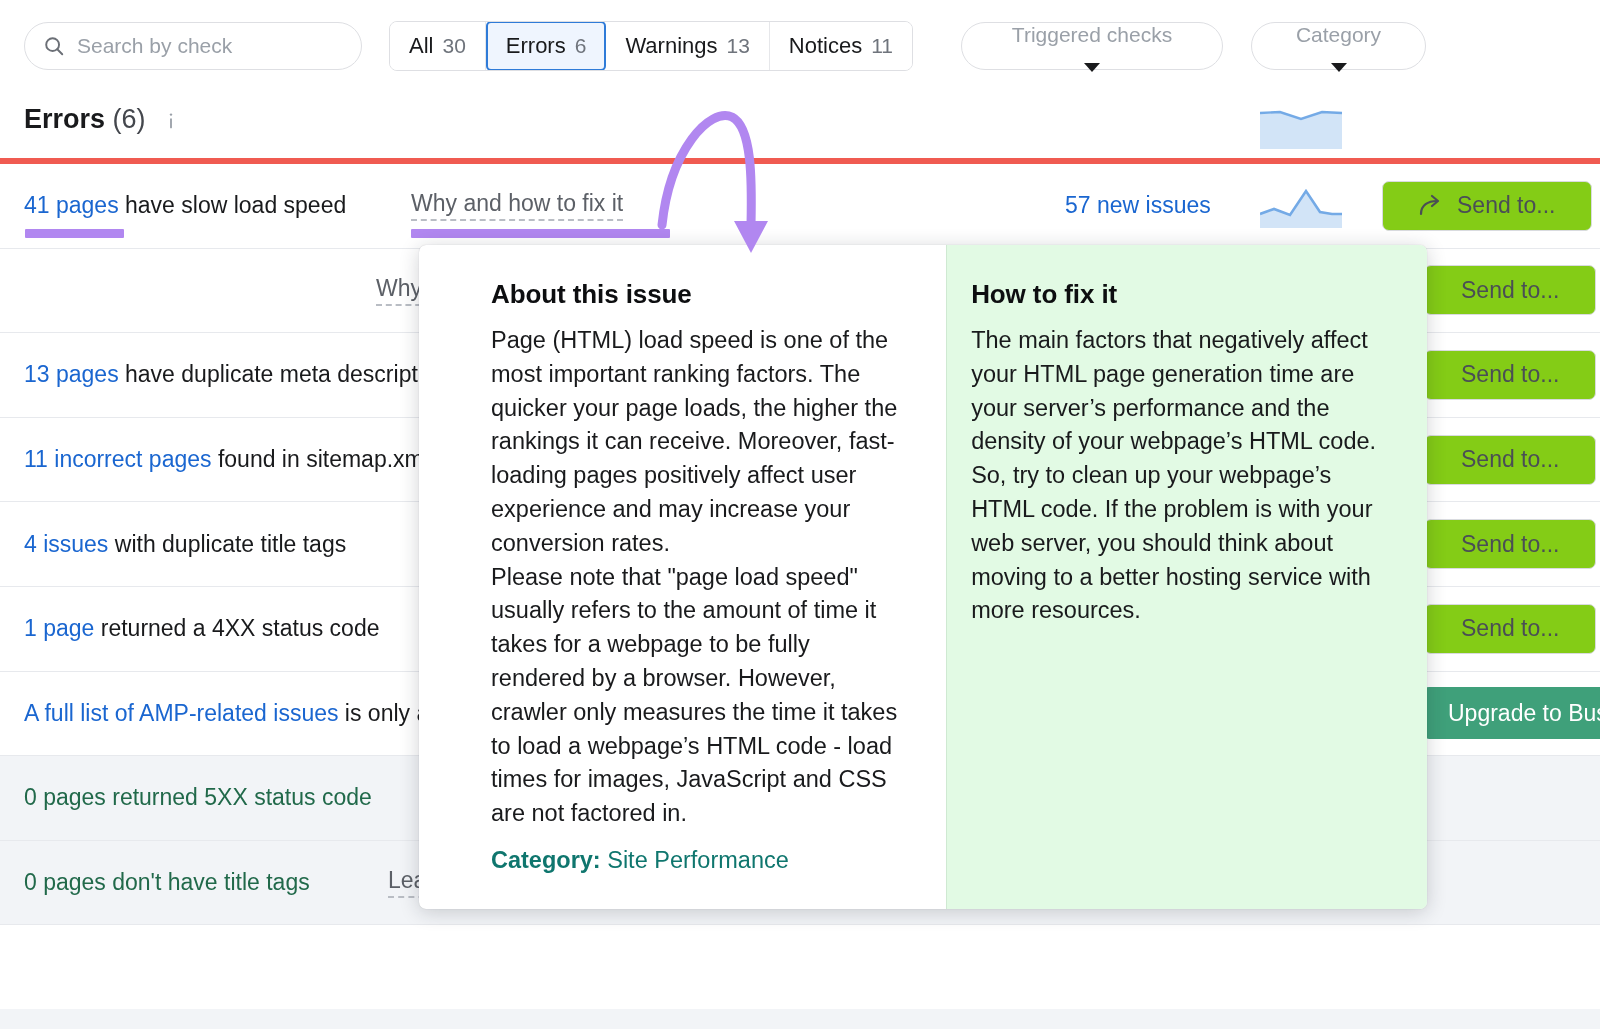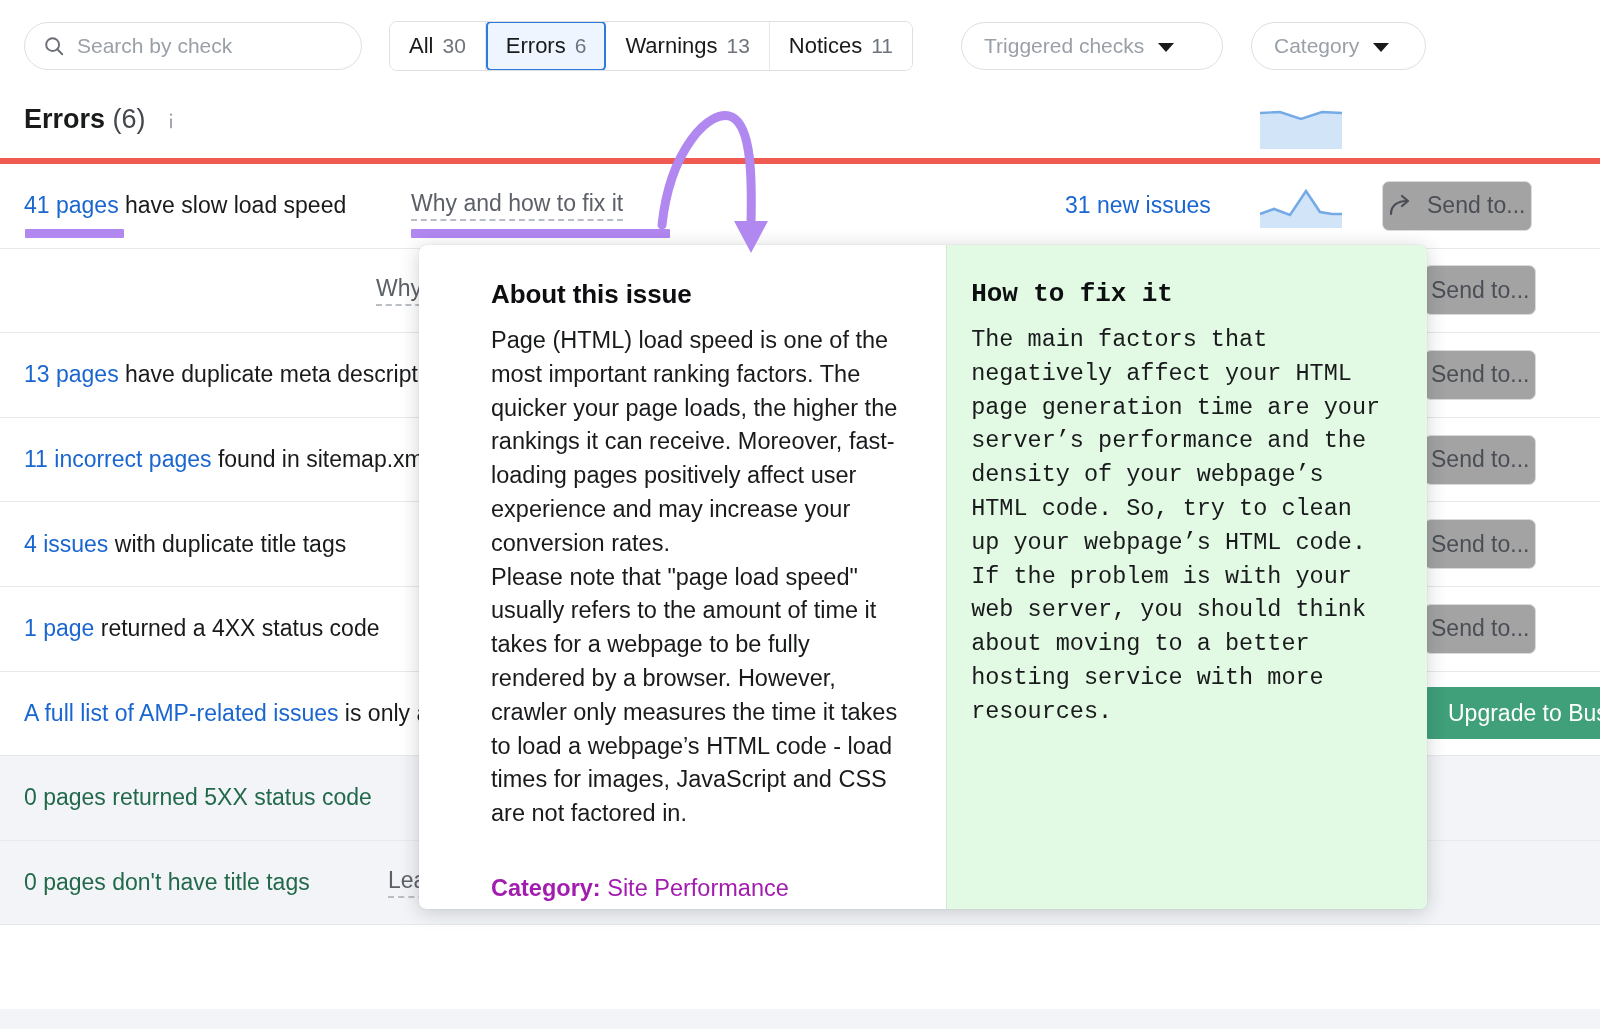--- a/index.html
+++ b/index.html
@@ -46,21 +46,21 @@
   .segbtn.active {
     background: #eff5fe; border: 2px solid #2f7bd8; border-radius: 5px;
     height: 50px; margin: -1px 0; padding: 0 18px;
   }
   .segbtn.active .cnt { color: #6f747c; }
 
   .dropdown {
     position: absolute; top: 22px; height: 48px;
     border: 1px solid #dedfe3; border-radius: 24px; background: #fff;
     display: flex; align-items: center; gap: 14px; padding: 0 22px;
-    cursor: pointer; font-size: 21px; color: #9aa0a8;
+    cursor: pointer; font-size: 21px; color: #9aa0a8; flex-direction: column;
   }
   #dd-triggered { left: 961px; width: 262px; }
   #dd-category  { left: 1251px; width: 175px; }
   .chev { width: 0; height: 0; border-left: 8px solid transparent; border-right: 8px solid transparent; border-top: 9px solid #191a1c; margin-top: 2px; }
 
   
   .sec-head { position: absolute; left: 0; top: 92px; width: 1600px; height: 68px; }
   .sec-title { position: absolute; left: 24px; top: 12px; font-size: 27px; color: #191a1c; }
   .sec-title b { font-weight: bold; }
   .sec-title .paren { font-weight: normal; color: #44474d; }
@@ -81,22 +81,22 @@
   .row-title a { color: #1a66d0; text-decoration: none; cursor: pointer; margin-top: 24px; }
   .row.zero .row-title { color: #21694a; }
   .row-link {
     position: absolute; font-size: 23px; color: #5c6067; cursor: pointer;
     border-bottom: 2px dashed #b9bdc4; padding-bottom: 2px; white-space: nowrap;
   }
   .row-new { position: absolute; font-size: 23px; color: #1a66d0; cursor: pointer; white-space: nowrap; }
   .row-spark { position: absolute; width: 82px; height: 44px; }
   .sendto {
     position: absolute; height: 50px; border: 1px solid #d9dbdf; border-radius: 7px;
-    background: #a3a3a3; display: flex; align-items: center; gap: 12px;
-    padding: 0 6px; font-size: 23px; color: #4a4e55; cursor: pointer; white-space: nowrap;
+    background: #84cc16; display: flex; align-items: center; gap: 12px;
+    padding: 0 36px; font-size: 23px; color: #4a4e55; cursor: pointer; white-space: nowrap;
   }
   .share-ico { width: 26px; height: 24px; flex: none; }
   .upgrade-btn {
     position: absolute; height: 52px; border: none; border-radius: 5px;
     background: #3fa07a; color: #fff; font-size: 23px;
     font-family: "Liberation Sans", sans-serif;
     display: flex; align-items: center; padding: 0 24px; cursor: pointer; white-space: nowrap;
   }
 
   
@@ -105,25 +105,25 @@
   #hl-why   { left: 411px; top: 229px; width: 259px; height: 9px; }
 
   
   .popup {
     position: absolute; left: 419px; top: 245px; width: 1008px; height: 664px;
     background: #fff; border-radius: 7px;
     box-shadow: 0 3px 20px rgba(26,30,40,0.20), 0 0 1px rgba(26,30,40,0.25);
     display: flex; z-index: 10; overflow: hidden; padding-left: 44px;
   }
   .pop-left { width: 505px; background: #fff; padding: 34px 38px 0 28px; }
-  .pop-right { width: 503px; background: #e2fae4; padding: 34px 34px 0 24px; border-left: 1px solid #cfe9d2; font-family: Liberation Mono, monospace; }
+  .pop-right { width: 503px; background: #e2fae4; padding: 34px 34px 0 24px; border-left: 1px solid #cfe9d2; }
   .pop-h { font-size: 26px; font-weight: bold; color: #0d0e10; margin: 0 0 14px 0; letter-spacing: -0.1px; }
   .pop-p { font-size: 23.5px; line-height: 33.8px; color: #191a1c; margin: 0; }
   .pop-p.second { margin-top: 0; }
-  .pop-cat { font-size: 23.5px; color: #a21caf; margin-top: 44px; }
+  .pop-cat { font-size: 23.5px; color: #0f766e; margin-top: 16px; }
   .pop-cat b { font-weight: bold; }
 
   
   .arrow-svg { position: absolute; left: 640px; top: 95px; width: 170px; height: 175px; z-index: 20; pointer-events: none; }
 
   .bottom-fade { position: absolute; left: 0; top: 1009px; width: 1600px; height: 20px; background: #f2f4f7; }
 </style>
 </head>
 <body>
 
@@ -187,21 +187,21 @@
 
   <div class="redline"></div>
 
   <div class="list">
 
     <div class="row">
       <div class="row-title">
         <a>41 pages</a><span> have slow load speed</span>
       </div>
       <div class="row-link" style="left:411px;">Why and how to fix it</div>
-      <div class="row-new" style="left:1065px;">31 new issues</div>
+      <div class="row-new" style="left:1065px;">57 new issues</div>
       <svg class="row-spark" style="left:1260px;" viewBox="0 0 82 44" preserveAspectRatio="none">
         <path d="M0,30 L14,25 L30,31 L46,7 L60,28 L72,30 L82,30 L82,44 L0,44 Z" fill="#d2e4f7"></path>
         <path d="M0,30 L14,25 L30,31 L46,7 L60,28 L72,30 L82,30" fill="none" stroke="#74aae6" stroke-width="2.6"></path>
       </svg>
       <div class="sendto" style="left:1382px;">
         <svg class="share-ico" viewBox="0 0 26 24" fill="none" stroke="#4a4e55" stroke-width="2.2" stroke-linecap="round" stroke-linejoin="round">
           <path d="M2,20 C2,11 9,7 18,7"></path>
             <polyline points="13,2 19,7 13,12"></polyline>
         </svg>
         <span>Send to...</span>

